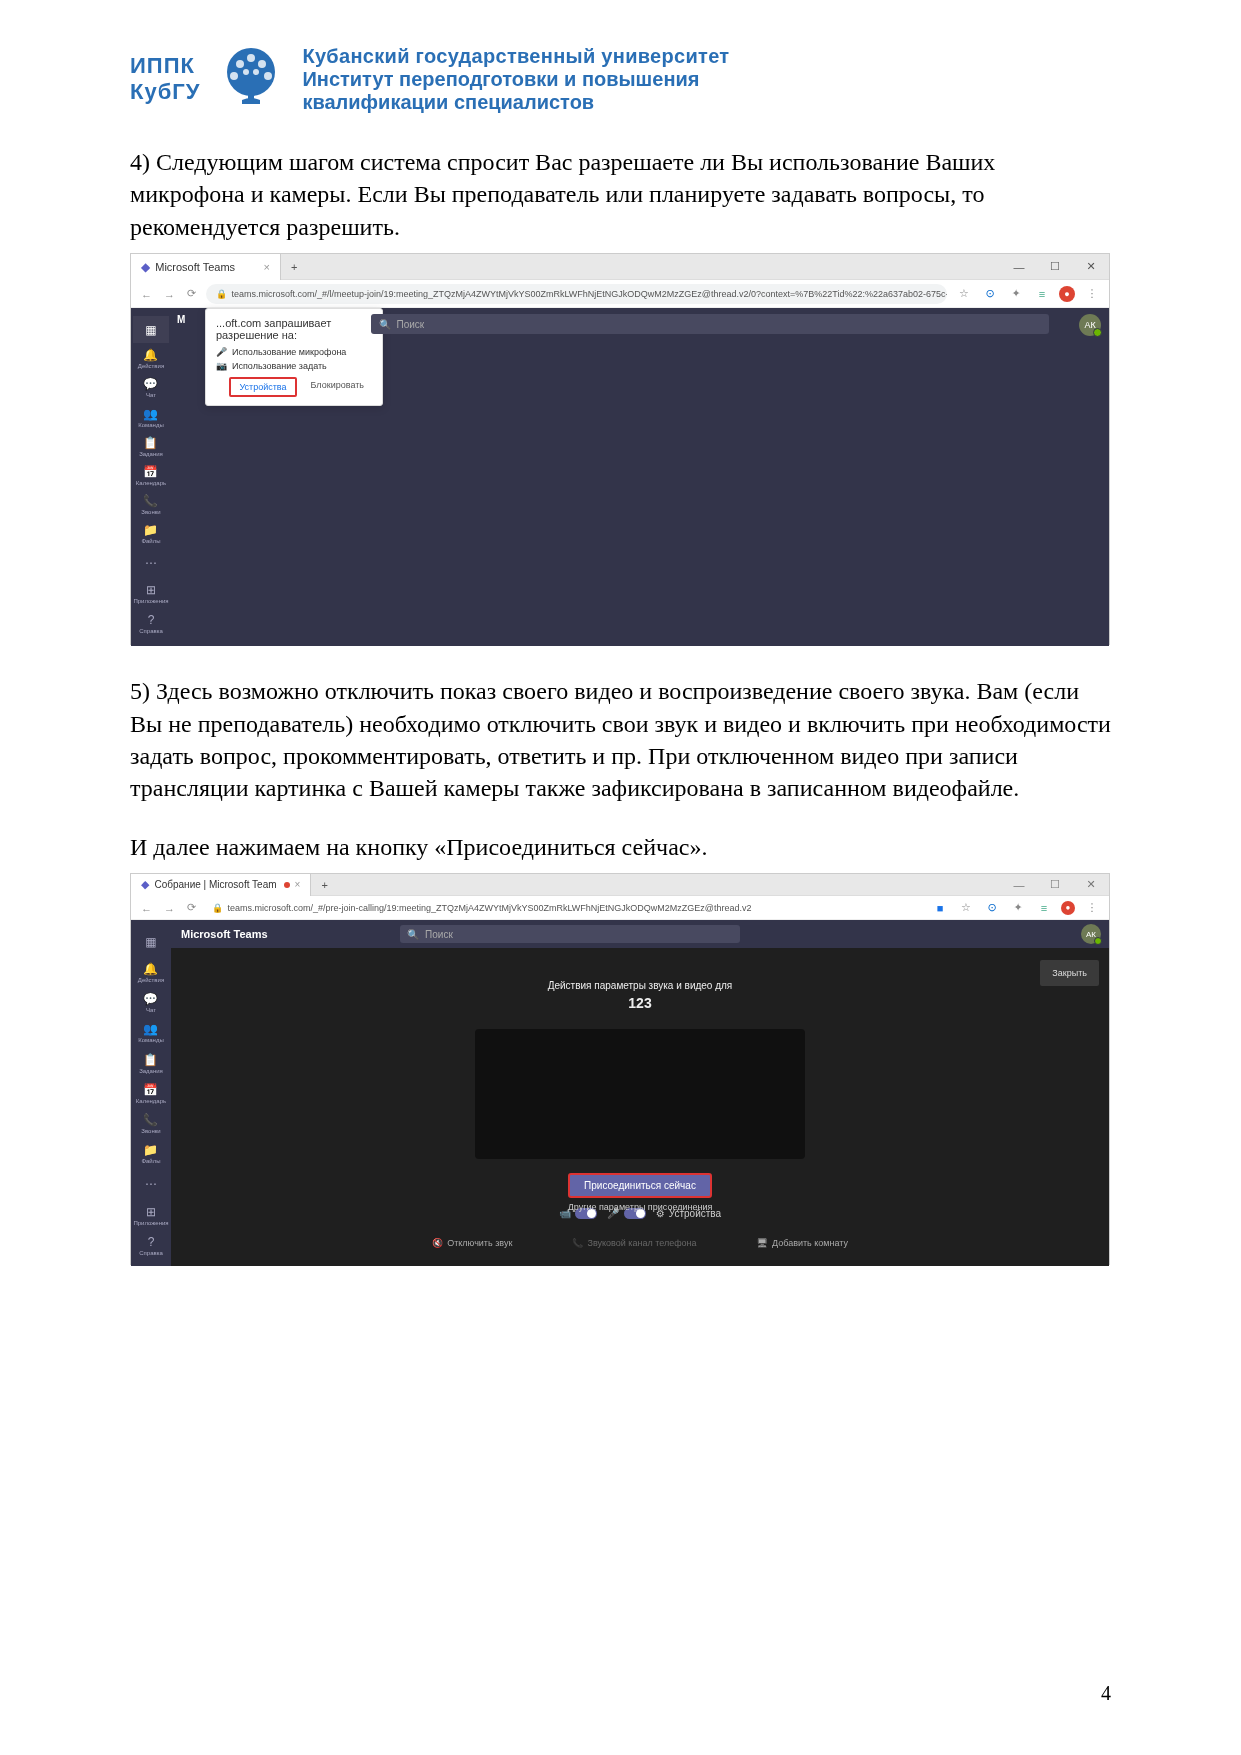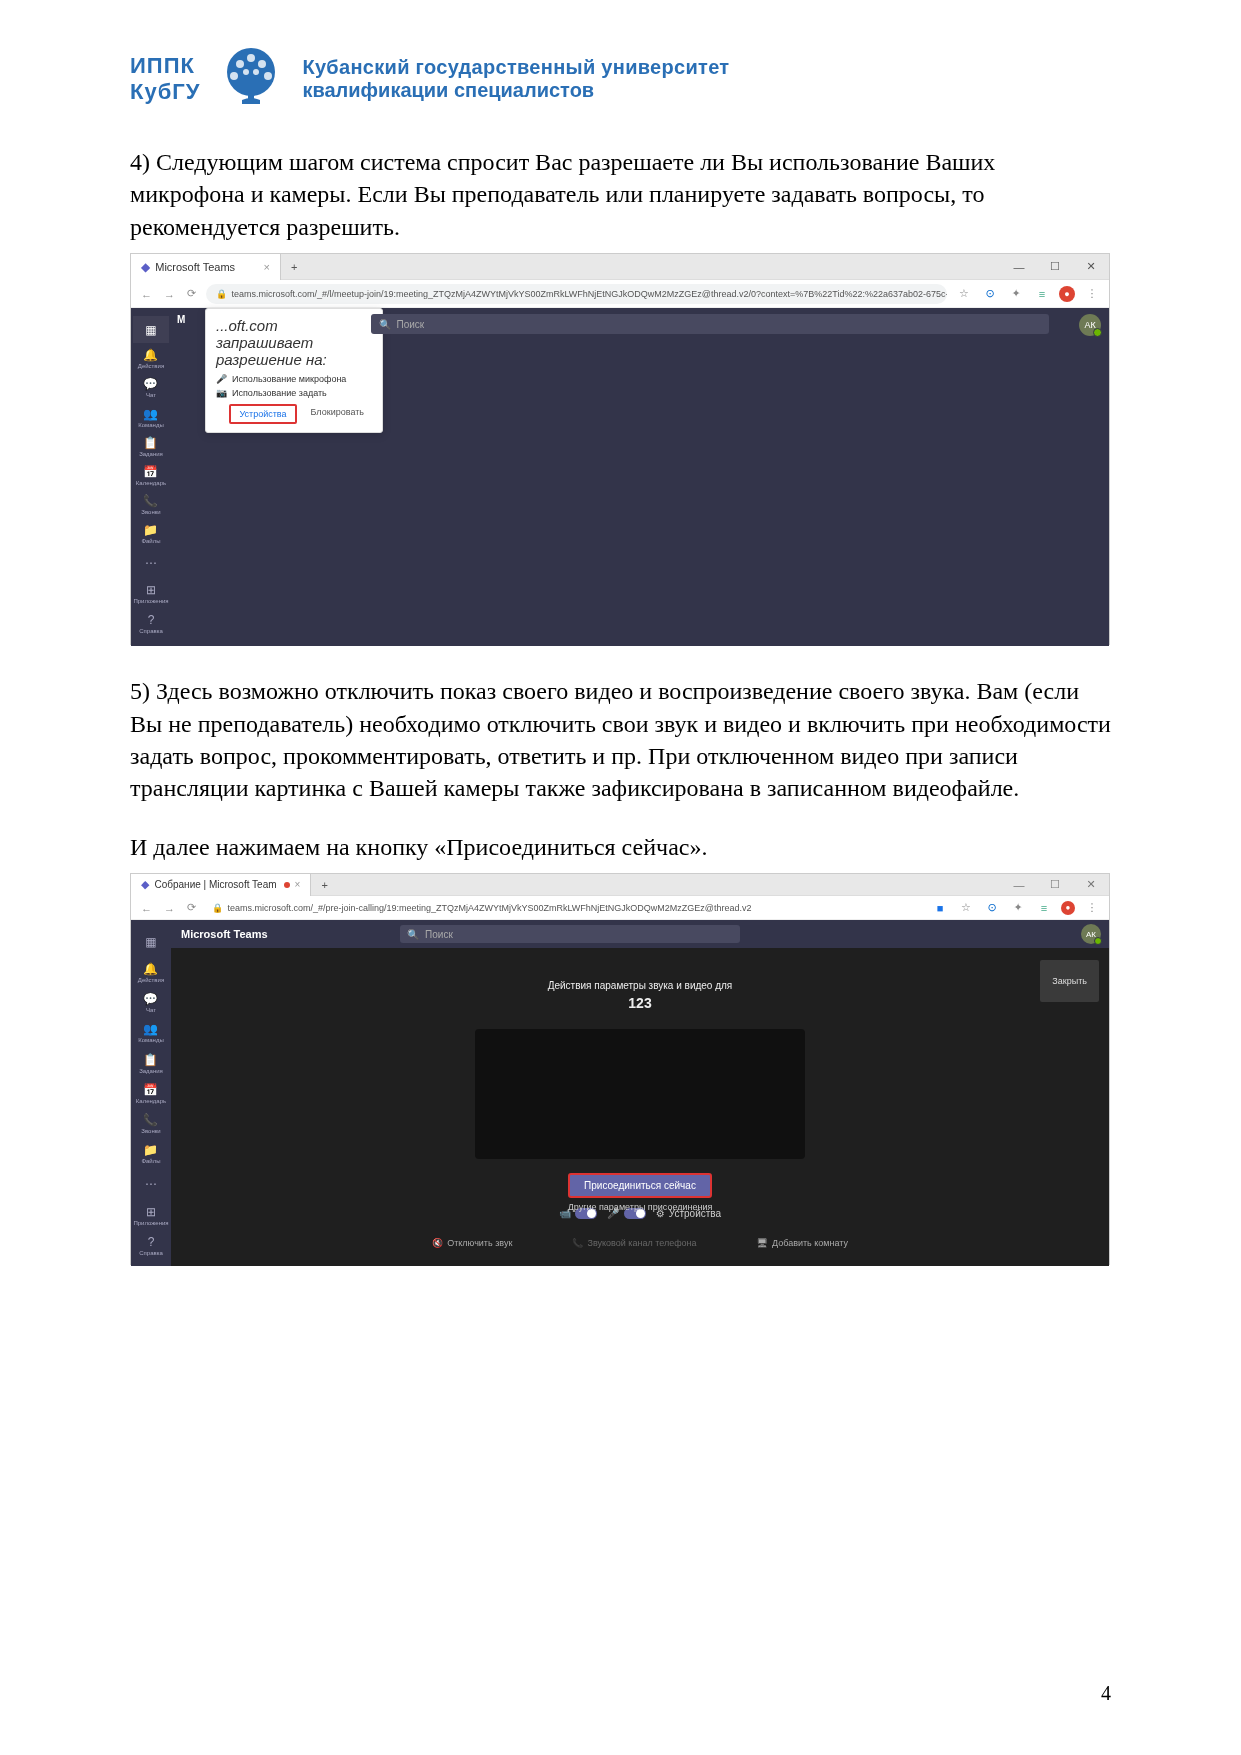--- a/index.html
+++ b/index.html
@@ -35,21 +35,21 @@
     .ss1 .sidebar { width: 40px; background: #33344a; display: flex; flex-direction: column; align-items: center; padding-top: 8px; gap: 2px; }
     .ss1 .side-item { width: 36px; height: 30px; display: flex; flex-direction: column; align-items: center; justify-content: center; color: #a9a9c2; font-size: 6px; gap: 1px; }
     .ss1 .side-item.active { color: #fff; background: rgba(255,255,255,0.06); }
     .ss1 .side-icon { font-size: 12px; }
     .ss1 .side-bottom { margin-top: auto; margin-bottom: 8px; }
     .ss1 .main { flex: 1; background: #33344a; position: relative; }
     .ss1 .searchbar { position: absolute; top: 6px; left: 200px; right: 60px; height: 20px; background: #484960; border-radius: 3px; display: flex; align-items: center; padding: 0 8px; color: #aaa; font-size: 10px; gap: 5px; }
     .ss1 .avatar { position: absolute; top: 6px; right: 8px; width: 22px; height: 22px; background: #6e7a55; border-radius: 50%; display: flex; align-items: center; justify-content: center; color: #fff; font-size: 9px; }
     .ss1 .avatar::after { content:''; position:absolute; bottom:-1px; right:-1px; width:7px; height:7px; background:#6bb700; border:1px solid #33344a; border-radius:50%; }
     .ss1 .popup { position: absolute; top: 0; left: 34px; width: 178px; background: #fff; color: #333; border: 1px solid #ddd; border-radius: 3px; box-shadow: 0 2px 8px rgba(0,0,0,0.15); padding: 8px 10px; font-size: 9px; }
-    .ss1 .popup-title { margin-bottom: 6px; font-size: 15px; font-style: italic; }
+    .ss1 .popup-title { margin-bottom: 6px; font-size: 11px; }
     .ss1 .popup-row { display: flex; align-items: center; gap: 6px; margin-bottom: 4px; }
     .ss1 .popup-row .pi { color: #666; width: 10px; }
     .ss1 .popup-close { position:absolute; top:4px; right:6px; color:#888; font-size:10px; }
     .ss1 .popup-btns { display: flex; gap: 6px; margin-top: 6px; justify-content: flex-end; }
     .ss1 .pbtn { padding: 3px 8px; font-size: 9px; border-radius: 2px; }
     .ss1 .pbtn.allow { background: #fff; color: #1a73e8; border: 2px solid #d33; }
     .ss1 .pbtn.block { background: #fff; color: #555; }
 
     
     .ss2 { height: 392px; border: 1px solid #ccc; font-family: 'Segoe UI', Arial, sans-serif; font-size: 11px; color: #333; background:#fff; }
@@ -71,21 +71,21 @@
     .ss2 .sidebar { width: 40px; background: #33344a; display: flex; flex-direction: column; align-items: center; padding-top: 8px; gap: 2px; }
     .ss2 .side-item { width: 36px; height: 30px; display: flex; flex-direction: column; align-items: center; justify-content: center; color: #a9a9c2; font-size: 6px; gap: 1px; }
     .ss2 .side-icon { font-size: 12px; }
     .ss2 .side-bottom { margin-top: auto; margin-bottom: 6px; }
     .ss2 .main { flex: 1; background: #1f1f1f; position: relative; }
     .ss2 .tophdr { height: 28px; background: #33344a; display: flex; align-items: center; gap: 12px; padding: 0 10px; }
     .ss2 .appname { color: #fff; font-weight: bold; font-size: 11px; }
     .ss2 .searchbar2 { margin-left: 120px; flex: 0 0 340px; height: 18px; background: #484960; border-radius: 3px; display: flex; align-items: center; padding: 0 8px; color: #aaa; font-size: 10px; gap: 5px; }
     .ss2 .avatar2 { position:absolute; top:4px; right:8px; width: 20px; height: 20px; background: #6e7a55; border-radius: 50%; display: flex; align-items: center; justify-content: center; color: #fff; font-size: 8px; }
     .ss2 .avatar2::after { content:''; position:absolute; bottom:-1px; right:-1px; width:6px; height:6px; background:#6bb700; border:1px solid #33344a; border-radius:50%; }
-    .ss2 .closebtn { position:absolute; top:40px; right:10px; background:#3a3a3a; color:#ddd; font-size:9px; padding:16px 12px; border-radius:2px; }
+    .ss2 .closebtn { position:absolute; top:40px; right:10px; background:#3a3a3a; color:#ddd; font-size:9px; padding:8px 12px; border-radius:2px; }
     .ss2 .center { position: absolute; top: 60px; left: 50%; transform: translateX(-50%); text-align:center; color:#eee; width: 520px; }
     .ss2 .center .hint { font-size: 10px; margin-bottom: 4px; }
     .ss2 .center .mtitle { font-size: 14px; font-weight: bold; margin-bottom: 18px; }
     .ss2 .preview { width: 330px; height: 130px; background: #101010; margin: 0 auto 14px auto; border-radius: 4px; }
     .ss2 .joinrow { display: flex; justify-content: center; }
     .ss2 .joinbtn { background: #6264a7; color: #fff; padding: 5px 14px; font-size: 10px; border: 2px solid #d33; border-radius: 3px; }
     .ss2 .ctrlrow { display:flex; justify-content:center; gap:10px; margin-top:10px; align-items:center; }
     .ss2 .tog { display:flex; align-items:center; gap:4px; font-size:10px; color:#ddd; }
     .ss2 .toggle { width:22px; height:11px; background:#6264a7; border-radius:6px; position:relative; }
     .ss2 .toggle::after { content:''; position:absolute; width:9px; height:9px; background:#fff; border-radius:50%; top:1px; right:1px; }
@@ -118,20 +118,21 @@
         <circle cx="22" cy="36" r="4" fill="#fff" opacity="0.8"></circle>
         <circle cx="56" cy="36" r="4" fill="#fff" opacity="0.8"></circle>
         <circle cx="34" cy="32" r="3" fill="#fff" opacity="0.8"></circle>
         <circle cx="44" cy="32" r="3" fill="#fff" opacity="0.8"></circle>
         <rect x="36" y="46" width="6" height="14" fill="#2a6fb5"></rect>
         <path d="M 30 60 Q 39 56 48 60 L 48 64 L 30 64 Z" fill="#2a6fb5"></path>
       </svg>
     </div>
     <div class="inst-title">
       <div class="line1">Кубанский государственный университет</div>
+      <div>Институт переподготовки и повышения</div>
       <div>квалификации специалистов</div>
     </div>
   </div>
 
   
   <p class="body-text">4) Следующим шагом система спросит Вас разрешаете ли Вы использование Ваших микрофона и камеры. Если Вы преподаватель или планируете задавать вопросы, то рекомендуется разрешить.</p>
 
   
   <div class="screenshot ss1">
     <div class="titlebar">

